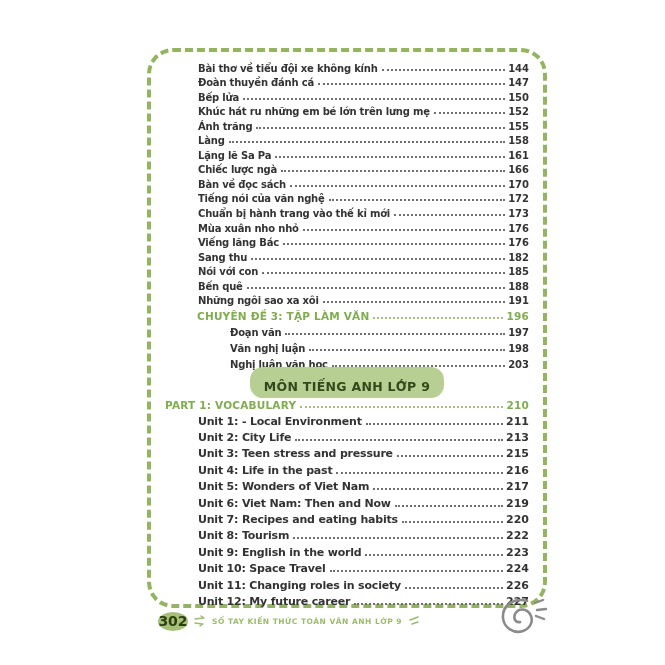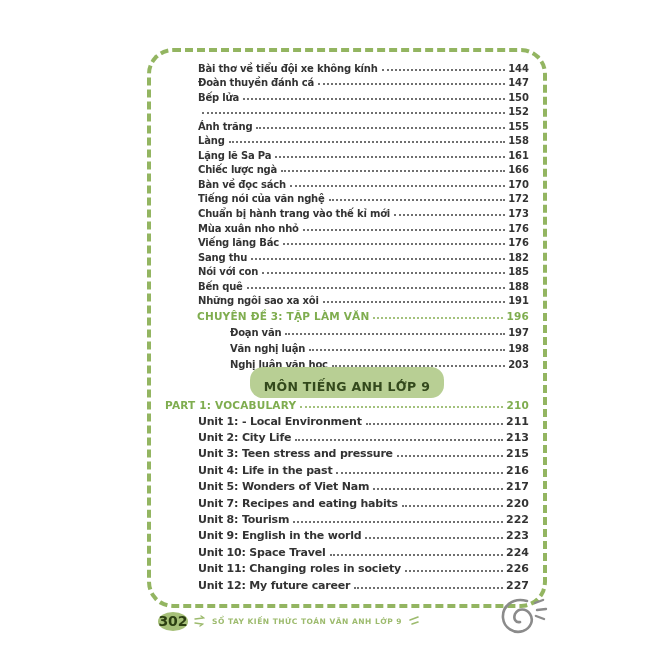--- a/index.html
+++ b/index.html
@@ -60,20 +60,21 @@
     <span class="num">147</span>
   </div>
 
   <div class="row item vn">
     <span class="label">Bếp lửa</span>
     <span class="dots"></span>
     <span class="num">150</span>
   </div>
 
   <div class="row item vn">
+    <span class="label">Khúc hát ru những em bé lớn trên lưng mẹ</span>
     <span class="dots"></span>
     <span class="num">152</span>
   </div>
 
   <div class="row item vn">
     <span class="label">Ánh trăng</span>
     <span class="dots"></span>
     <span class="num">155</span>
   </div>
 
@@ -206,20 +207,25 @@
     <span class="dots"></span>
     <span class="num">216</span>
   </div>
 
   <div class="row item en">
     <span class="label">Unit 5: Wonders of Viet Nam</span>
     <span class="dots"></span>
     <span class="num">217</span>
   </div>
 
+  <div class="row item en">
+    <span class="label">Unit 6: Viet Nam: Then and Now</span>
+    <span class="dots"></span>
+    <span class="num">219</span>
+  </div>
 
   <div class="row item en">
     <span class="label">Unit 7: Recipes and eating habits</span>
     <span class="dots"></span>
     <span class="num">220</span>
   </div>
 
   <div class="row item en">
     <span class="label">Unit 8: Tourism</span>
     <span class="dots"></span>

